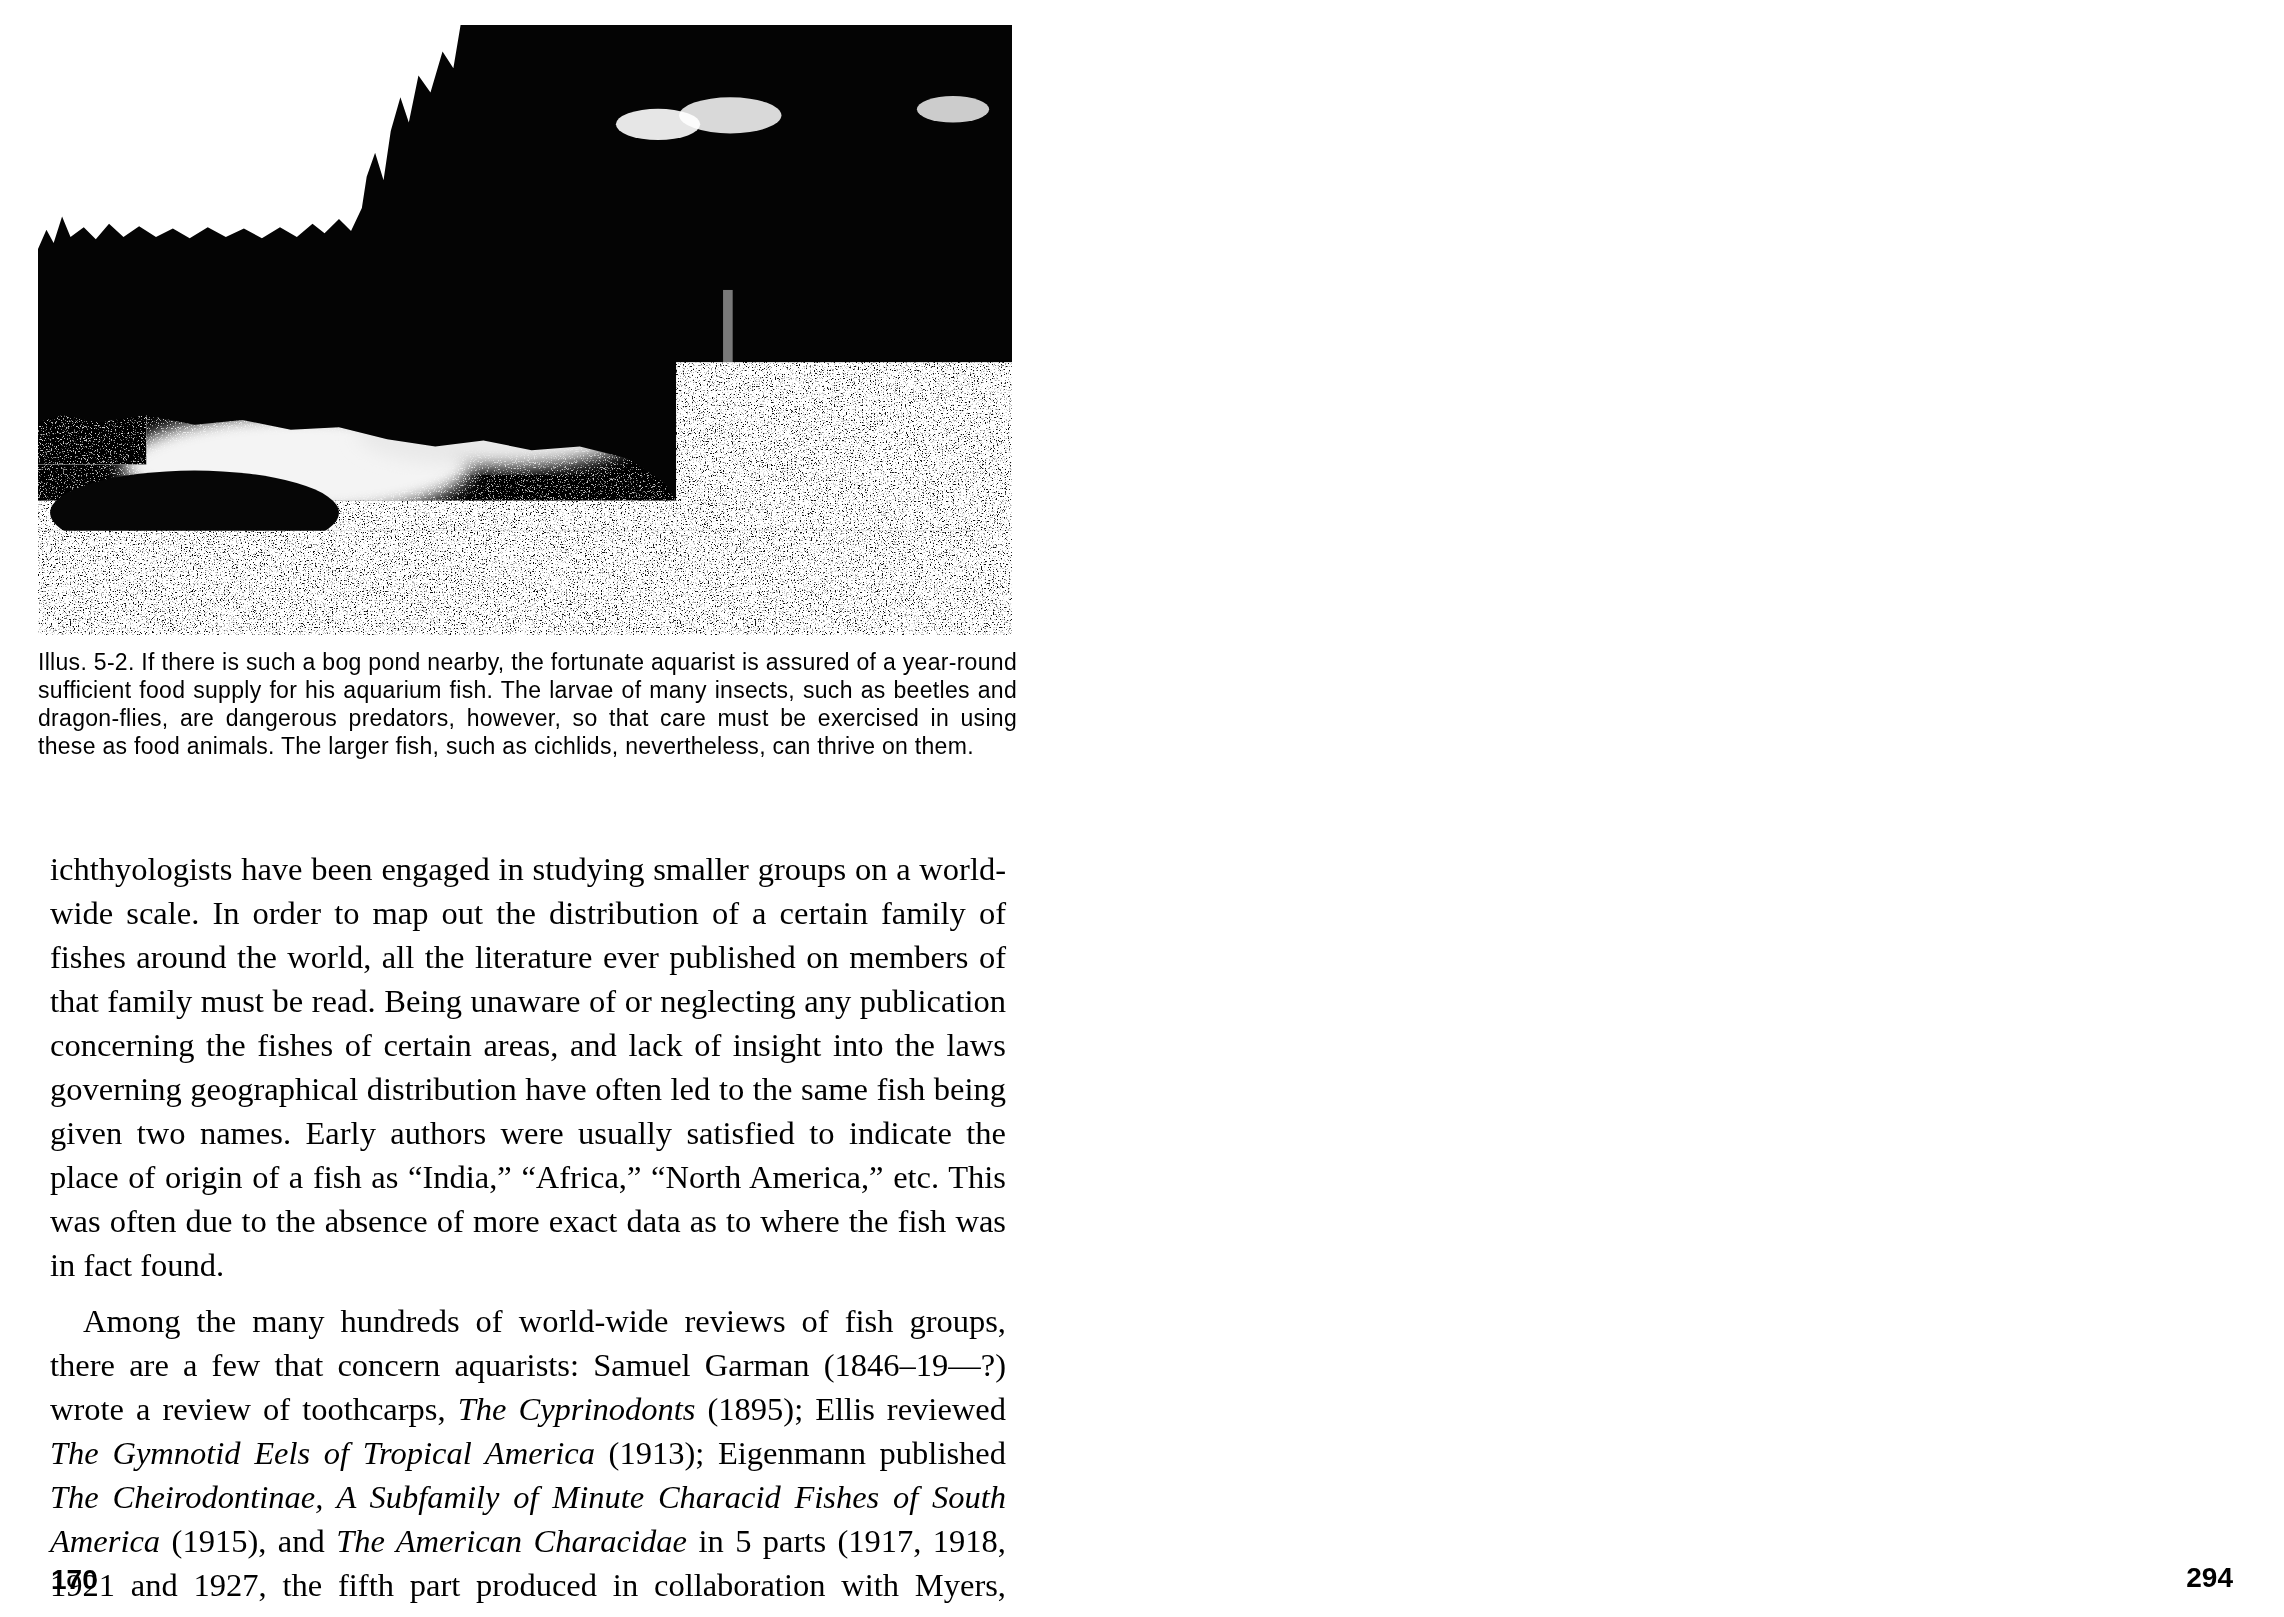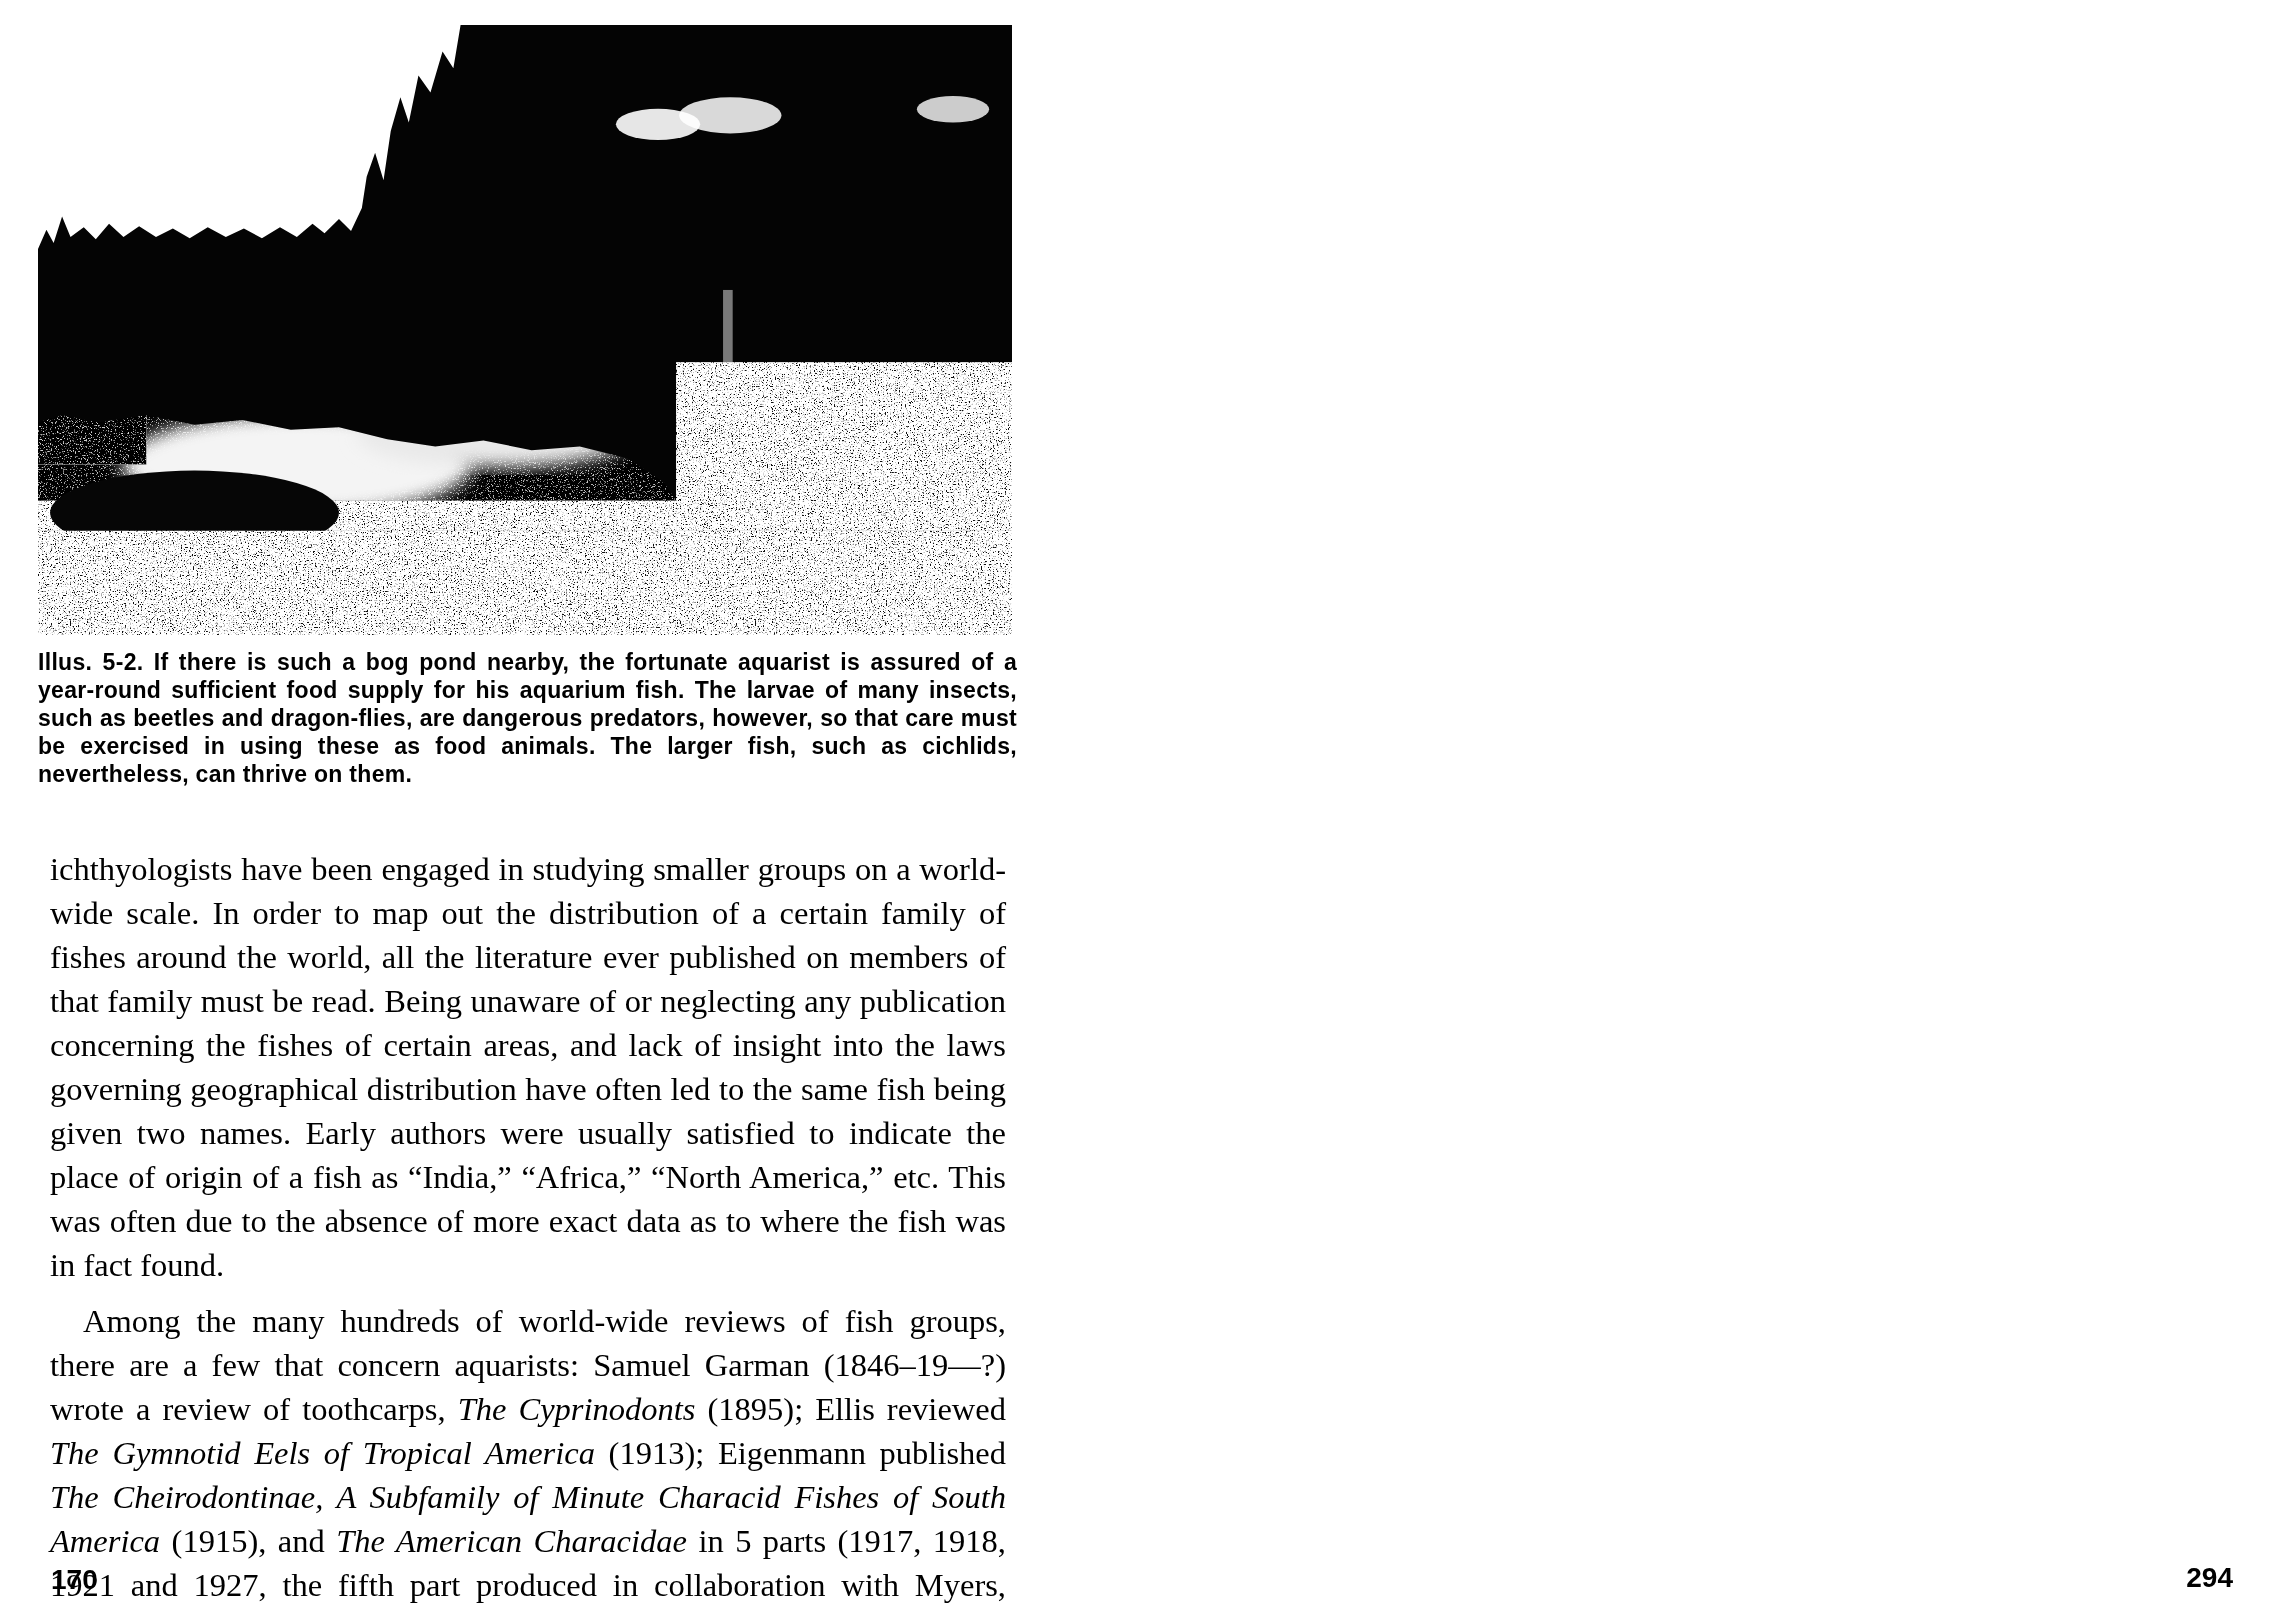--- a/index.html
+++ b/index.html
@@ -16,21 +16,21 @@
 
   .photo{
     position:absolute;left:38px;top:25px;width:974px;height:610px;
     background:#fff;overflow:hidden;
   }
   .photo svg{display:block;width:100%;height:100%;}
 
   .caption{
     position:absolute;left:38px;top:648px;width:979px;
     font-family:"Liberation Sans", sans-serif;
-    font-weight:bold;
+    font-weight:normal;
     font-size:23px;line-height:28px;
     text-align:justify;
     letter-spacing:0.3px;
   }
 
   .body-text{position:absolute;text-align:justify;}
   #left-body{left:38px;top:835px;width:980px;font-size:32.5px;line-height:44px;}
 
   .para{margin:12px;padding:0;text-align:justify;}
   .para.indent{text-indent:33px;}

